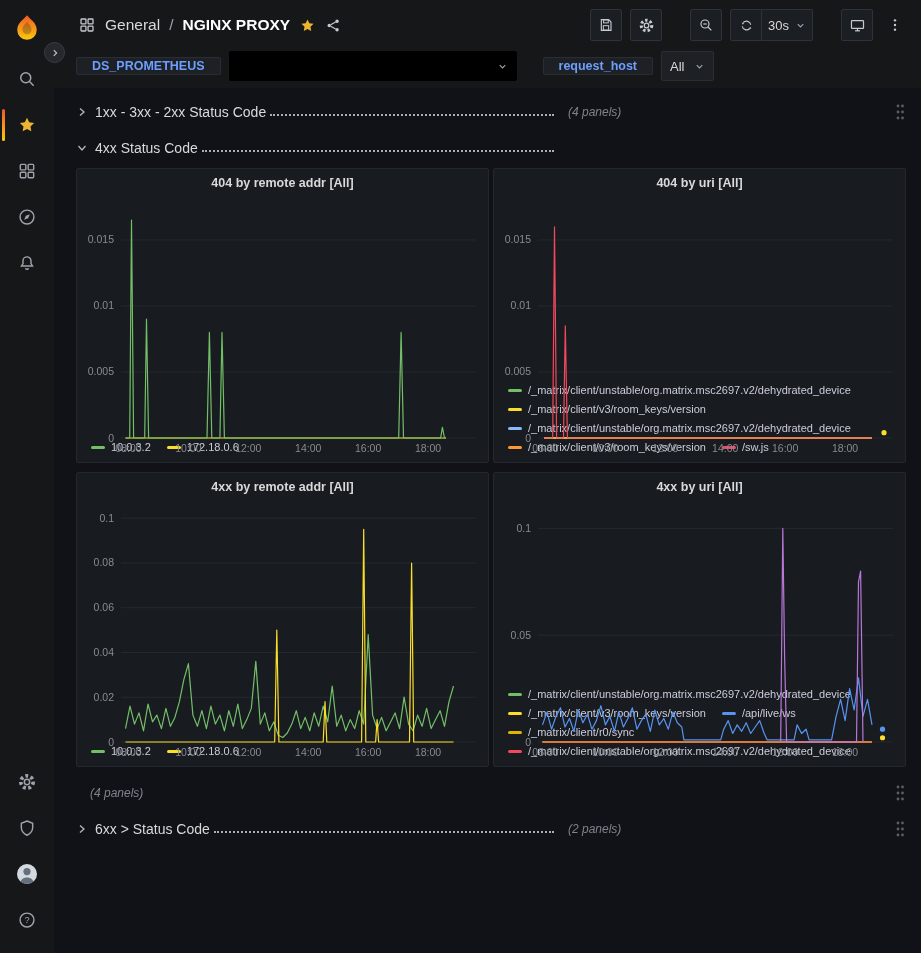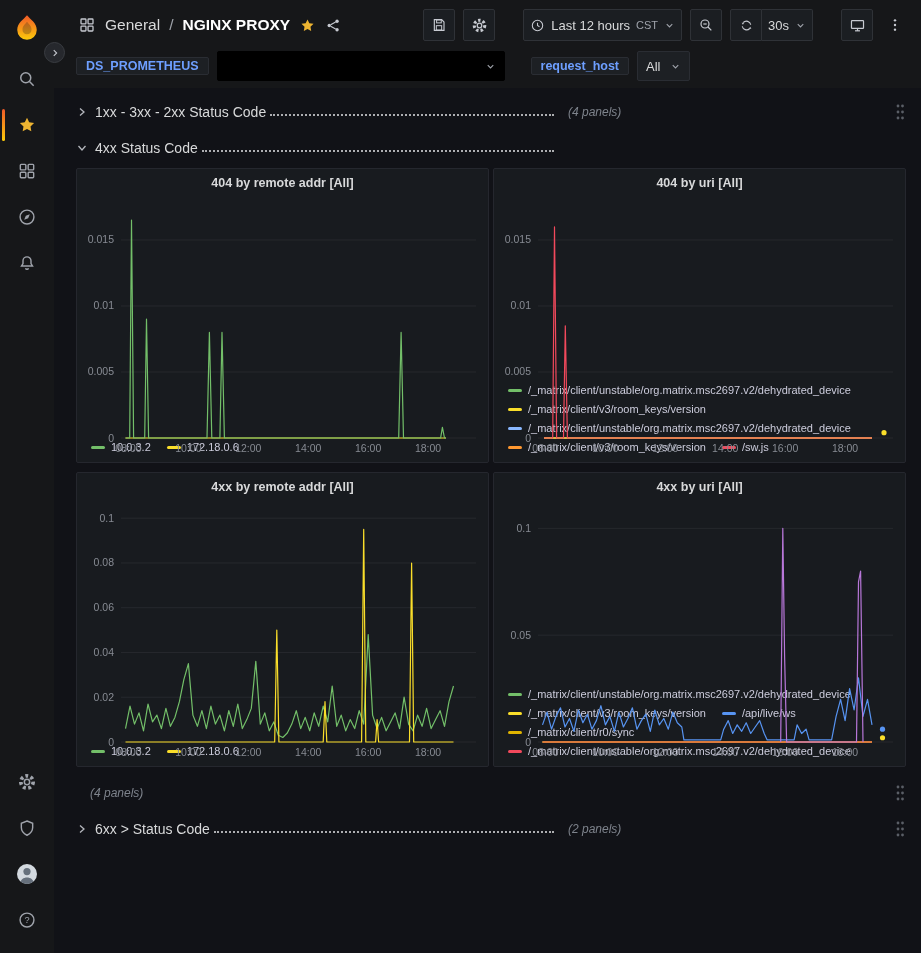--- a/index.html
+++ b/index.html
@@ -61,21 +61,21 @@
   .btn-group .tool-btn:first-child { border-radius:2px 0 0 2px; }
   .btn-group .tool-btn:last-child { border-radius:0 2px 2px 0; border-left:none; }
   .kebab-btn { background:none; border:none; color:#c7cad1; cursor:pointer; display:flex; padding:4px; margin-left:2px; }
   .gap-lg { width:12px; }
 
   .subnav {
     height:38px; flex-shrink:0; background:#161719;
     display:flex; align-items:center; gap:8px; padding:0 14px 6px 22px;
   }
   .var-label {
-    height:18px; display:flex; align-items:center; padding:0 9px;
+    height:18px; display:flex; align-items:center; padding:0 15px;
     background:#1d2024; border:1px solid #2a2d33; border-radius:2px;
     color:#6e9fff; font-size:12.5px; font-weight:600; cursor:pointer;
   }
   .var-value {
     height:30px; display:flex; align-items:center; justify-content:space-between;
     background:#1d2024; border:1px solid #2a2d33; border-radius:2px;
     color:#d8d9da; font-size:13px; padding:0 8px; cursor:pointer; gap:10px;
   }
   .var-value.redacted { background:#000000; border-color:#000000; width:288px; }
   .caret { color:#9fa3ab; display:flex; }
@@ -245,33 +245,20 @@
             <rect x="8" y="13" width="8" height="6.6" fill="none" stroke="currentColor" stroke-width="1.5"></rect>
           </svg>
         </button>
         <button class="tool-btn">
           <svg width="17" height="17" viewBox="0 0 24 24">
             <circle cx="12" cy="12" r="7.4" fill="none" stroke="currentColor" stroke-width="4.4" stroke-dasharray="3.4 3.0"></circle>
             <circle cx="12" cy="12" r="3.2" fill="none" stroke="currentColor" stroke-width="1.8"></circle>
           </svg>
         </button>
         <span class="gap-lg"></span>
-        <button class="tool-btn">
-          <svg width="15" height="15" viewBox="0 0 24 24">
-            <circle cx="12" cy="12" r="8.3" fill="none" stroke="currentColor" stroke-width="1.7"></circle>
-            <path d="M12 7.5V12l3.2 1.9" fill="none" stroke="currentColor" stroke-width="1.7"></path>
-          </svg>
-          <span class="lbl">Last 12 hours</span>
-          <span class="tz">CST</span>
-          <span class="caret">
-            <svg width="11" height="11" viewBox="0 0 24 24">
-                <polyline points="6 9 12 15 18 9" fill="none" stroke="currentColor" stroke-width="2.4"></polyline>
-              </svg>
-          </span>
-        </button>
         <button class="tool-btn">
           <svg width="16" height="16" viewBox="0 0 24 24">
             <circle cx="10.5" cy="10.5" r="6" fill="none" stroke="currentColor" stroke-width="1.8"></circle>
             <line x1="8" y1="10.5" x2="13" y2="10.5" stroke="currentColor" stroke-width="1.8"></line>
             <line x1="15" y1="15" x2="20" y2="20" stroke="currentColor" stroke-width="1.8"></line>
           </svg>
         </button>
         <div class="btn-group">
           <button class="tool-btn">
             <svg width="15" height="15" viewBox="0 0 24 24">

